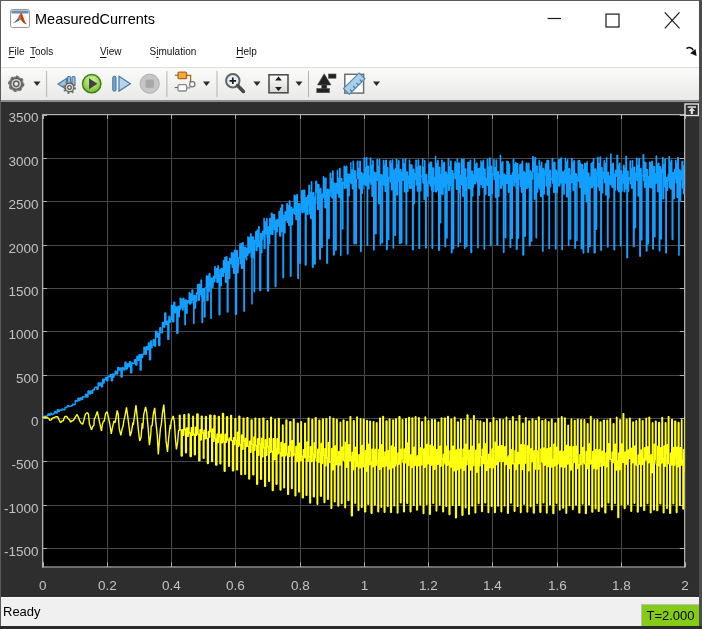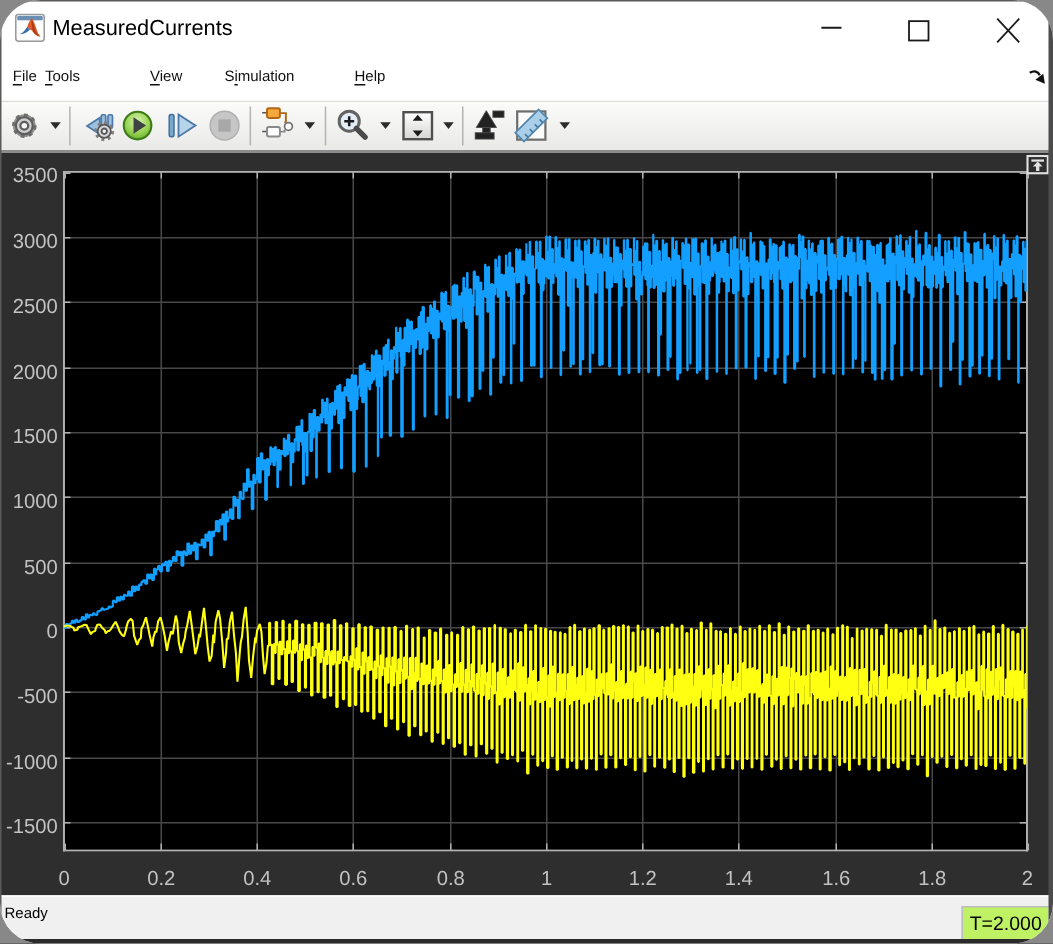--- a/index.html
+++ b/index.html
@@ -1,16 +1,16 @@
 <!DOCTYPE html>
 <html><head><meta charset="utf-8">
 <style>
 html,body{margin:0;padding:0;background:#888;}
 #win{position:relative;width:702px;height:629px;background:#fff;overflow:hidden;
-  font-family:"Liberation Sans",sans-serif;border-radius:27px;}
+  font-family:"Liberation Sans",sans-serif;}
 .abs{position:absolute;}
 #menubar span{position:absolute;top:0;font-size:10px;color:#101010;}
 #menubar u{text-decoration-thickness:1px;text-underline-offset:2px;}
 </style></head>
 <body>
 <div id="win">
 
   <svg class="abs" style="left:10px;top:9px" width="20" height="19" viewBox="0 0 20 19">
     <rect x="0.5" y="0.5" width="19" height="18" rx="2" fill="#f4f4f4" stroke="#9a9a9a"></rect>
     <rect x="1.5" y="1.5" width="17" height="3.2" rx="1" fill="#6b8fb3"></rect>
@@ -250,21 +250,21 @@
       <polyline stroke="#ffff11" stroke-width="1.4" points="42.6,418.1 42.6,417.8 43.9,417.2 45.8,417.2 46.7,417.3 49.0,418.6 49.6,420.4 51.8,419.6 51.8,418.3 53.2,417.8 54.4,417.5 56.1,416.6 57.7,416.7 59.0,419.6 60.6,422.8 61.5,421.4 63.6,420.5 63.7,419.3 64.9,416.5 66.7,416.4 68.1,418.5 69.9,420.2 70.4,422.1 72.3,420.5 72.6,420.9 74.0,419.4 75.3,417.1 77.1,414.5 78.6,417.8 79.7,420.9 81.3,423.3 82.7,424.2 84.2,419.1 84.2,418.4 85.4,414.3 87.3,412.6 88.4,414.0 89.4,423.7 91.5,429.9 92.7,426.6 93.9,425.3 94.3,419.1 95.5,416.8 97.3,411.5 98.5,417.1 99.6,422.6 101.5,431.0 102.3,424.8 103.5,420.9 104.2,421.5 105.5,414.0 107.1,411.6 108.2,416.1 109.8,424.0 111.3,433.9 112.3,428.2 113.3,424.1 114.0,420.9 115.2,422.7 117.2,410.4 118.2,414.3 119.2,428.3 120.8,435.3 122.1,429.1 123.3,425.0 123.7,421.4 124.9,416.3 126.5,407.3 127.8,416.8 129.2,427.8 130.2,436.1 131.6,431.0 132.9,422.6 133.3,424.9 134.4,416.7 136.0,405.2 137.4,419.1 138.4,430.4 139.7,441.0 141.1,437.3 142.2,423.0 142.7,428.7 143.8,414.3 145.6,406.9 146.7,412.3 148.2,428.5 149.4,445.2 150.7,435.2 151.2,425.9 152.1,425.9 153.2,414.7 154.7,407.9 156.0,423.5 157.3,435.4 158.3,454.5 159.8,435.5 160.5,428.1 161.3,424.7 162.4,413.1 163.8,404.6 165.1,421.6 166.0,440.4 167.5,451.9 168.7,437.9 170.2,424.9 170.4,428.8 171.4,420.5 173.2,415.9 174.3,421.3 175.4,438.3 176.4,449.4 177.7,441.5 178.6,430.4 179.4,430.4 179.4,415.2 180.1,415.2 180.1,429.9 181.2,429.9 181.2,456.1 182.2,456.1 182.2,429.6 183.2,429.6 183.2,435.3 183.8,435.3 183.8,414.7 184.7,414.7 184.7,429.7 185.6,429.7 185.6,452.7 186.4,452.7 186.4,427.9 187.3,427.9 187.3,436.2 188.3,436.2 188.3,413.9 189.1,413.9 189.1,432.7 190.1,432.7 190.1,456.5 191.3,456.5 191.3,427.6 191.9,427.6 191.9,435.4 192.8,435.4 192.8,416.2 193.4,416.2 193.4,434.2 194.4,434.2 194.4,454.7 195.3,454.7 195.3,427.1 195.9,427.1 195.9,435.2 196.8,435.2 196.8,413.9 198.1,413.9 198.1,434.0 198.8,434.0 198.8,460.7 199.9,460.7 199.9,429.6 200.4,429.6 200.4,440.1 201.3,440.1 201.3,416.2 202.2,416.2 202.2,433.1 203.3,433.1 203.3,458.4 204.0,458.4 204.0,430.3 204.6,430.3 204.6,438.7 205.5,438.7 205.5,416.5 206.4,416.5 206.4,438.3 207.4,438.3 207.4,463.6 208.3,463.6 208.3,431.4 208.9,431.4 208.9,437.2 209.7,437.2 209.7,415.2 211.0,415.2 211.0,431.9 211.7,431.9 211.7,461.5 212.5,461.5 212.5,429.0 213.1,429.0 213.1,441.4 214.0,441.4 214.0,415.5 215.1,415.5 215.1,438.4 215.7,438.4 215.7,465.1 216.9,465.1 216.9,434.1 217.7,434.1 217.7,442.6 218.4,442.6 218.4,416.4 219.3,416.4 219.3,436.4 220.0,436.4 220.0,463.8 220.8,463.8 220.8,434.2 221.7,434.2 221.7,442.9 222.5,442.9 222.5,413.4 223.5,413.4 223.5,441.5 224.2,441.5 224.2,471.3 225.1,471.3 225.1,434.3 226.0,434.3 226.0,442.2 226.6,442.2 226.6,416.8 227.6,416.8 227.6,440.0 228.6,440.0 228.6,466.2 229.4,466.2 229.4,438.0 230.1,438.0 230.1,440.1 230.7,440.1 230.7,415.5 231.5,415.5 231.5,440.8 232.5,440.8 232.5,470.7 233.6,470.7 233.6,437.6 234.4,437.6 234.4,444.5 234.9,444.5 234.9,418.8 235.8,418.8 235.8,440.1 236.6,440.1 236.6,469.9 237.5,469.9 237.5,432.2 238.3,432.2 238.3,446.3 238.9,446.3 238.9,416.2 239.8,416.2 239.8,444.7 240.8,444.7 240.8,474.5 241.6,474.5 241.6,435.0 242.5,435.0 242.5,449.2 243.1,449.2 243.1,418.2 244.0,418.2 244.0,441.0 244.8,441.0 244.8,474.2 245.5,474.2 245.5,438.2 246.2,438.2 246.2,446.6 246.9,446.6 246.9,417.7 247.9,417.7 247.9,446.4 248.8,446.4 248.8,479.1 249.6,479.1 249.6,441.1 250.5,441.1 250.5,452.2 251.1,452.2 251.1,419.9 252.1,419.9 252.1,444.2 252.8,444.2 252.8,474.8 253.8,474.8 253.8,436.9 254.2,436.9 254.2,450.2 255.0,450.2 255.0,418.3 255.7,418.3 255.7,445.5 256.7,445.5 256.7,484.2 257.6,484.2 257.6,438.8 258.5,438.8 258.5,455.2 259.0,455.2 259.0,418.6 259.8,418.6 259.8,444.3 260.6,444.3 260.6,479.2 261.5,479.2 261.5,438.3 262.1,438.3 262.1,456.9 262.9,456.9 262.9,418.1 263.9,418.1 263.9,447.7 264.7,447.7 264.7,486.3 265.5,486.3 265.5,439.6 266.2,439.6 266.2,455.3 267.0,455.3 267.0,420.6 267.7,420.6 267.7,446.9 268.7,446.9 268.7,481.4 269.4,481.4 269.4,438.4 269.9,438.4 269.9,452.4 270.7,452.4 270.7,417.2 271.4,417.2 271.4,451.2 272.3,451.2 272.3,490.5 273.2,490.5 273.2,438.7 274.0,438.7 274.0,459.5 274.8,459.5 274.8,419.4 275.4,419.4 275.4,448.3 276.1,448.3 276.1,484.2 277.0,484.2 277.0,438.6 277.9,438.6 277.9,453.9 278.4,453.9 278.4,418.4 279.2,418.4 279.2,452.6 280.1,452.6 280.1,490.1 280.9,490.1 280.9,442.4 281.5,442.4 281.5,456.1 282.5,456.1 282.5,425.0 283.1,425.0 283.1,447.7 283.8,447.7 283.8,487.7 284.5,487.7 284.5,443.7 285.3,443.7 285.3,455.7 286.0,455.7 286.0,420.0 286.8,420.0 286.8,453.9 287.7,453.9 287.7,494.4 288.5,494.4 288.5,446.3 289.1,446.3 289.1,456.4 289.8,456.4 289.8,421.7 290.8,421.7 290.8,450.5 291.5,450.5 291.5,488.5 292.2,488.5 292.2,440.6 292.6,440.6 292.6,455.7 293.4,455.7 293.4,419.1 294.1,419.1 294.1,454.0 295.1,454.0 295.1,495.9 295.8,495.9 295.8,446.4 296.6,446.4 296.6,461.6 297.4,461.6 297.4,423.2 298.2,423.2 298.2,450.3 298.7,450.3 298.7,492.1 299.4,492.1 299.4,443.3 300.1,443.3 300.1,460.8 300.9,460.8 300.9,421.6 301.4,421.6 301.4,456.3 302.4,456.3 302.4,497.8 303.3,497.8 303.3,449.6 303.9,449.6 303.9,457.9 304.7,457.9 304.7,423.2 305.4,423.2 305.4,456.0 306.1,456.0 306.1,495.4 306.9,495.4 306.9,442.0 307.4,442.0 307.4,461.2 308.2,461.2 308.2,418.1 308.9,418.1 308.9,456.6 309.8,456.6 309.8,503.1 310.5,503.1 310.5,446.6 311.2,446.6 311.2,461.5 311.9,461.5 311.9,419.5 312.7,419.5 312.7,454.0 313.4,454.0 313.4,496.8 314.3,496.8 314.3,442.8 314.7,442.8 314.7,457.6 315.3,457.6 315.3,417.7 316.1,417.7 316.1,460.5 317.1,460.5 317.1,504.3 317.7,504.3 317.7,449.3 318.5,449.3 318.5,462.4 319.0,462.4 319.0,420.3 319.8,420.3 319.8,452.2 320.5,452.2 320.5,496.2 321.3,496.2 321.3,443.5 321.8,443.5 321.8,463.5 322.5,463.5 322.5,418.9 323.3,418.9 323.3,455.4 324.1,455.4 324.1,502.5 324.8,502.5 324.8,448.6 325.5,448.6 325.5,465.9 326.0,465.9 326.0,418.7 326.8,418.7 326.8,457.7 327.6,457.7 327.6,499.2 328.4,499.2 328.4,442.4 329.0,442.4 329.0,462.3 329.7,462.3 329.7,416.6 330.0,416.6 330.0,461.7 331.1,461.7 331.1,508.4 331.7,508.4 331.7,448.4 332.4,448.4 332.4,469.7 333.1,469.7 333.1,418.5 333.9,418.5 333.9,455.8 334.4,455.8 334.4,501.8 335.1,501.8 335.1,446.0 335.7,446.0 335.7,464.8 336.5,464.8 336.5,419.5 337.2,419.5 337.2,457.3 337.9,457.3 337.9,506.0 338.7,506.0 338.7,451.5 339.3,451.5 339.3,465.1 340.2,465.1 340.2,422.2 340.6,422.2 340.6,456.6 341.4,456.6 341.4,503.5 342.0,503.5 342.0,446.9 342.7,446.9 342.7,459.8 343.2,459.8 343.2,419.9 343.9,419.9 343.9,460.8 344.9,460.8 344.9,507.7 345.4,507.7 345.4,442.2 346.1,442.2 346.1,467.2 346.7,467.2 346.7,421.4 347.6,421.4 347.6,457.5 348.0,457.5 348.0,500.5 348.8,500.5 348.8,444.8 349.5,444.8 349.5,460.9 350.1,460.9 350.1,416.6 350.7,416.6 350.7,456.5 351.4,456.5 351.4,515.7 352.3,515.7 352.3,452.2 352.9,452.2 352.9,469.7 353.4,469.7 353.4,420.8 354.2,420.8 354.2,460.4 354.9,460.4 354.9,503.2 355.5,503.2 355.5,447.3 356.0,447.3 356.0,466.5 356.8,466.5 356.8,416.9 357.3,416.9 357.3,463.2 358.2,463.2 358.2,510.4 358.8,510.4 358.8,454.7 359.6,454.7 359.6,467.9 360.3,467.9 360.3,418.7 360.8,418.7 360.8,456.4 361.5,456.4 361.5,507.4 362.1,507.4 362.1,445.4 362.6,445.4 362.6,466.7 363.4,466.7 363.4,419.2 364.1,419.2 364.1,464.8 364.7,464.8 364.7,511.9 365.6,511.9 365.6,450.4 366.1,450.4 366.1,471.2 366.7,471.2 366.7,420.5 367.4,420.5 367.4,461.4 367.9,461.4 367.9,504.2 368.6,504.2 368.6,444.3 369.2,444.3 369.2,464.7 369.8,464.7 369.8,421.2 370.4,421.2 370.4,461.7 371.1,461.7 371.1,513.2 372.0,513.2 372.0,449.2 372.5,449.2 372.5,466.8 373.3,466.8 373.3,421.6 373.8,421.6 373.8,458.7 374.5,458.7 374.5,505.1 375.2,505.1 375.2,449.5 375.7,449.5 375.7,465.2 376.4,465.2 376.4,422.6 377.0,422.6 377.0,460.8 377.9,460.8 377.9,511.7 378.6,511.7 378.6,449.4 379.0,449.4 379.0,469.4 379.7,469.4 379.7,418.1 380.3,418.1 380.3,459.3 381.1,459.3 381.1,507.3 381.5,507.3 381.5,444.7 382.3,444.7 382.3,466.8 382.8,466.8 382.8,416.5 383.4,416.5 383.4,456.7 384.2,456.7 384.2,512.2 384.9,512.2 384.9,451.9 385.5,451.9 385.5,466.0 386.1,466.0 386.1,420.9 387.0,420.9 387.0,460.0 387.4,460.0 387.4,506.3 388.1,506.3 388.1,450.8 388.6,450.8 388.6,469.0 389.3,469.0 389.3,419.0 389.9,419.0 389.9,462.0 390.6,462.0 390.6,512.4 391.4,512.4 391.4,445.9 392.0,445.9 392.0,467.8 392.8,467.8 392.8,419.9 393.4,419.9 393.4,459.4 394.0,459.4 394.0,505.8 394.6,505.8 394.6,447.3 395.1,447.3 395.1,466.1 395.6,466.1 395.6,418.9 396.4,418.9 396.4,463.1 397.3,463.1 397.3,513.1 397.9,513.1 397.9,453.0 398.4,453.0 398.4,464.2 399.0,464.2 399.0,416.8 399.9,416.8 399.9,460.5 400.4,460.5 400.4,502.9 401.1,502.9 401.1,449.3 401.7,449.3 401.7,458.9 402.2,458.9 402.2,419.8 402.8,419.8 402.8,462.2 403.6,462.2 403.6,511.8 404.3,511.8 404.3,448.9 405.1,448.9 405.1,462.9 405.7,462.9 405.7,418.8 406.4,418.8 406.4,457.7 406.8,457.7 406.8,503.4 407.6,503.4 407.6,442.9 408.2,442.9 408.2,465.6 408.7,465.6 408.7,417.4 409.5,417.4 409.5,459.9 410.2,459.9 410.2,511.7 410.9,511.7 410.9,454.7 411.4,454.7 411.4,467.6 412.0,467.6 412.0,418.0 412.8,418.0 412.8,462.4 413.4,462.4 413.4,505.4 414.1,505.4 414.1,447.3 414.6,447.3 414.6,465.5 415.3,465.5 415.3,416.8 415.9,416.8 415.9,458.1 416.7,458.1 416.7,510.0 417.4,510.0 417.4,455.8 417.9,455.8 417.9,465.7 418.6,465.7 418.6,417.7 419.2,417.7 419.2,453.4 419.9,453.4 419.9,504.8 420.6,504.8 420.6,447.7 421.1,447.7 421.1,465.1 421.7,465.1 421.7,421.7 422.4,421.7 422.4,453.6 423.2,453.6 423.2,513.5 423.8,513.5 423.8,448.9 424.4,448.9 424.4,467.3 425.1,467.3 425.1,417.0 425.6,417.0 425.6,454.4 426.4,454.4 426.4,504.6 426.9,504.6 426.9,444.4 427.5,444.4 427.5,463.9 428.2,463.9 428.2,420.7 428.8,420.7 428.8,456.7 429.6,456.7 429.6,514.3 430.3,514.3 430.3,445.1 431.0,445.1 431.0,465.2 431.6,465.2 431.6,419.4 432.3,419.4 432.3,458.8 432.9,458.8 432.9,503.4 433.6,503.4 433.6,446.5 434.0,446.5 434.0,469.4 434.7,469.4 434.7,419.8 435.4,419.8 435.4,465.0 436.2,465.0 436.2,511.1 436.7,511.1 436.7,449.4 437.5,449.4 437.5,464.2 438.1,464.2 438.1,422.1 438.7,422.1 438.7,458.1 439.4,458.1 439.4,505.1 440.0,505.1 440.0,446.3 440.5,446.3 440.5,466.2 441.2,466.2 441.2,418.0 441.8,418.0 441.8,458.7 442.8,458.7 442.8,511.8 443.5,511.8 443.5,454.1 443.9,454.1 443.9,463.0 444.4,463.0 444.4,418.3 445.4,418.3 445.4,465.1 445.9,465.1 445.9,506.3 446.6,506.3 446.6,446.2 447.1,446.2 447.1,465.3 447.7,465.3 447.7,416.4 448.3,416.4 448.3,462.1 449.1,462.1 449.1,514.6 449.9,514.6 449.9,450.7 450.5,450.7 450.5,467.2 451.0,467.2 451.0,419.1 451.7,419.1 451.7,455.5 452.3,455.5 452.3,505.3 453.0,505.3 453.0,446.3 453.6,446.3 453.6,470.7 454.4,470.7 454.4,417.2 455.0,417.2 455.0,460.4 455.6,460.4 455.6,517.8 456.4,517.8 456.4,449.9 456.9,449.9 456.9,469.7 457.6,469.7 457.6,422.0 458.3,422.0 458.3,460.3 458.8,460.3 458.8,505.4 459.6,505.4 459.6,449.2 459.9,449.2 459.9,468.4 460.6,468.4 460.6,419.2 461.3,419.2 461.3,457.7 462.0,457.7 462.0,515.2 462.9,515.2 462.9,449.3 463.4,449.3 463.4,470.4 464.1,470.4 464.1,420.1 464.7,420.1 464.7,457.6 465.4,457.6 465.4,507.9 465.9,507.9 465.9,444.2 466.6,444.2 466.6,464.9 467.1,464.9 467.1,415.0 467.9,415.0 467.9,459.6 468.7,459.6 468.7,514.3 469.3,514.3 469.3,450.3 469.9,450.3 469.9,470.0 470.7,470.0 470.7,419.9 471.1,419.9 471.1,458.4 471.9,458.4 471.9,506.1 472.5,506.1 472.5,446.1 473.0,446.1 473.0,465.8 473.6,465.8 473.6,415.6 474.2,415.6 474.2,459.4 475.1,459.4 475.1,512.9 475.7,512.9 475.7,450.2 476.4,450.2 476.4,472.2 477.1,472.2 477.1,420.6 477.8,420.6 477.8,455.9 478.3,455.9 478.3,503.5 479.0,503.5 479.0,443.9 479.6,443.9 479.6,465.9 480.1,465.9 480.1,420.9 480.6,420.9 480.6,456.7 481.7,456.7 481.7,511.6 482.4,511.6 482.4,449.1 482.8,449.1 482.8,463.8 483.4,463.8 483.4,422.5 484.2,422.5 484.2,457.2 484.8,457.2 484.8,502.9 485.5,502.9 485.5,443.6 486.0,443.6 486.0,470.4 486.7,470.4 486.7,418.9 487.2,418.9 487.2,460.4 488.1,460.4 488.1,512.5 488.7,512.5 488.7,454.3 489.4,454.3 489.4,467.5 490.0,467.5 490.0,422.6 490.6,422.6 490.6,458.4 491.3,458.4 491.3,506.3 492.1,506.3 492.1,449.0 492.4,449.0 492.4,467.9 493.2,467.9 493.2,417.7 493.8,417.7 493.8,461.0 494.6,461.0 494.6,512.5 495.3,512.5 495.3,442.1 495.8,442.1 495.8,464.8 496.4,464.8 496.4,420.7 497.1,420.7 497.1,455.9 497.8,455.9 497.8,506.0 498.4,506.0 498.4,446.2 499.0,446.2 499.0,461.6 499.7,461.6 499.7,419.0 500.2,419.0 500.2,460.0 501.1,460.0 501.1,511.7 501.6,511.7 501.6,445.6 502.4,445.6 502.4,461.6 503.0,461.6 503.0,419.8 503.4,419.8 503.4,455.4 504.4,455.4 504.4,505.9 504.8,505.9 504.8,446.8 505.5,446.8 505.5,464.5 506.2,464.5 506.2,417.2 506.7,417.2 506.7,457.7 507.6,457.7 507.6,513.2 508.3,513.2 508.3,456.0 508.9,456.0 508.9,468.5 509.4,468.5 509.4,420.6 510.2,420.6 510.2,450.9 510.6,450.9 510.6,503.1 511.3,503.1 511.3,449.7 512.0,449.7 512.0,463.8 512.6,463.8 512.6,416.8 513.2,416.8 513.2,463.8 514.2,463.8 514.2,511.2 514.9,511.2 514.9,450.8 515.4,450.8 515.4,469.5 515.9,469.5 515.9,421.3 516.7,421.3 516.7,454.9 517.3,454.9 517.3,506.4 517.9,506.4 517.9,452.5 518.5,452.5 518.5,463.7 519.1,463.7 519.1,415.6 519.8,415.6 519.8,462.1 520.5,462.1 520.5,512.6 521.1,512.6 521.1,444.7 521.8,444.7 521.8,469.5 522.5,469.5 522.5,423.2 523.2,423.2 523.2,453.7 523.8,453.7 523.8,504.2 524.4,504.2 524.4,445.0 524.9,445.0 524.9,463.4 525.5,463.4 525.5,417.7 526.1,417.7 526.1,452.0 527.0,452.0 527.0,512.1 527.6,512.1 527.6,445.7 528.4,445.7 528.4,470.9 528.8,470.9 528.8,421.0 529.6,421.0 529.6,452.8 530.3,452.8 530.3,506.5 530.9,506.5 530.9,448.7 531.5,448.7 531.5,461.5 532.1,461.5 532.1,419.0 532.8,419.0 532.8,461.9 533.4,461.9 533.4,513.0 534.2,513.0 534.2,450.8 534.7,450.8 534.7,469.2 535.4,469.2 535.4,420.5 536.3,420.5 536.3,456.6 536.9,456.6 536.9,503.6 537.5,503.6 537.5,450.8 537.9,450.8 537.9,469.2 538.5,469.2 538.5,416.9 539.2,416.9 539.2,465.3 539.9,465.3 539.9,512.2 540.8,512.2 540.8,448.9 541.3,448.9 541.3,461.5 541.9,461.5 541.9,420.6 542.7,420.6 542.7,463.1 543.1,463.1 543.1,502.9 543.8,502.9 543.8,448.1 544.6,448.1 544.6,465.3 545.1,465.3 545.1,419.8 545.8,419.8 545.8,458.0 546.5,458.0 546.5,513.0 547.1,513.0 547.1,448.8 547.9,448.8 547.9,466.6 548.5,466.6 548.5,421.7 549.0,421.7 549.0,461.7 549.7,461.7 549.7,504.8 550.3,504.8 550.3,447.7 550.9,447.7 550.9,467.0 551.5,467.0 551.5,419.1 552.1,419.1 552.1,459.1 552.9,459.1 552.9,513.6 553.8,513.6 553.8,444.3 554.3,444.3 554.3,465.8 555.0,465.8 555.0,422.9 555.6,422.9 555.6,456.9 556.2,456.9 556.2,503.3 556.9,503.3 556.9,447.3 557.4,447.3 557.4,464.1 558.0,464.1 558.0,418.5 558.7,418.5 558.7,459.7 559.5,459.7 559.5,510.1 560.0,510.1 560.0,451.2 560.7,451.2 560.7,466.7 561.5,466.7 561.5,416.8 562.1,416.8 562.1,454.3 562.8,454.3 562.8,508.1 563.5,508.1 563.5,451.4 563.9,451.4 563.9,467.2 564.6,467.2 564.6,417.9 565.2,417.9 565.2,461.8 566.0,461.8 566.0,513.3 566.6,513.3 566.6,445.3 567.2,445.3 567.2,464.0 567.9,464.0 567.9,425.3 568.4,425.3 568.4,458.2 569.2,458.2 569.2,505.5 569.7,505.5 569.7,446.6 570.3,446.6 570.3,470.1 571.2,470.1 571.2,419.0 571.6,419.0 571.6,464.2 572.6,464.2 572.6,509.6 573.1,509.6 573.1,446.6 573.9,446.6 573.9,462.6 574.4,462.6 574.4,420.4 575.1,420.4 575.1,457.6 575.6,457.6 575.6,505.0 576.3,505.0 576.3,446.1 576.9,446.1 576.9,468.6 577.5,468.6 577.5,419.2 578.1,419.2 578.1,464.8 578.9,464.8 578.9,512.9 579.8,512.9 579.8,454.6 580.2,454.6 580.2,464.7 580.8,464.7 580.8,419.6 581.5,419.6 581.5,455.1 582.3,455.1 582.3,504.0 582.9,504.0 582.9,447.5 583.4,447.5 583.4,462.7 584.1,462.7 584.1,419.8 584.7,419.8 584.7,464.0 585.5,464.0 585.5,513.6 586.3,513.6 586.3,451.4 586.6,451.4 586.6,468.7 587.3,468.7 587.3,423.8 588.0,423.8 588.0,455.4 588.7,455.4 588.7,504.9 589.3,504.9 589.3,443.8 589.7,443.8 589.7,464.0 590.5,464.0 590.5,416.5 591.1,416.5 591.1,460.1 591.9,460.1 591.9,512.0 592.7,512.0 592.7,451.4 593.2,451.4 593.2,468.5 594.0,468.5 594.0,419.7 594.5,419.7 594.5,455.2 595.3,455.2 595.3,508.7 595.9,508.7 595.9,449.4 596.4,449.4 596.4,469.1 597.0,469.1 597.0,419.7 597.7,419.7 597.7,457.8 598.3,457.8 598.3,511.4 599.1,511.4 599.1,449.8 599.7,449.8 599.7,466.5 600.2,466.5 600.2,422.0 600.9,422.0 600.9,462.3 601.7,462.3 601.7,507.0 602.3,507.0 602.3,451.3 602.7,451.3 602.7,465.5 603.5,465.5 603.5,420.3 604.3,420.3 604.3,462.2 604.9,462.2 604.9,512.8 605.8,512.8 605.8,452.9 606.2,452.9 606.2,466.8 606.9,466.8 606.9,420.1 607.6,420.1 607.6,464.4 608.1,464.4 608.1,502.8 608.8,502.8 608.8,443.7 609.3,443.7 609.3,459.0 610.0,459.0 610.0,418.8 610.5,418.8 610.5,459.8 611.5,459.8 611.5,509.8 612.2,509.8 612.2,451.9 612.7,451.9 612.7,462.9 613.2,462.9 613.2,423.7 613.9,423.7 613.9,460.1 614.7,460.1 614.7,503.5 615.2,503.5 615.2,444.1 615.9,444.1 615.9,470.0 616.5,470.0 616.5,417.2 617.0,417.2 617.0,461.0 617.9,461.0 617.9,517.5 618.7,517.5 618.7,453.0 619.2,453.0 619.2,469.7 619.8,469.7 619.8,419.8 620.4,419.8 620.4,460.5 621.2,460.5 621.2,504.7 621.7,504.7 621.7,443.9 622.2,443.9 622.2,462.3 623.1,462.3 623.1,413.6 623.7,413.6 623.7,462.6 624.3,462.6 624.3,508.5 625.1,508.5 625.1,451.9 625.7,451.9 625.7,464.2 626.3,464.2 626.3,419.3 627.0,419.3 627.0,454.5 627.6,454.5 627.6,504.4 628.2,504.4 628.2,450.0 628.9,450.0 628.9,458.8 629.5,458.8 629.5,418.3 630.2,418.3 630.2,456.0 630.9,456.0 630.9,511.3 631.6,511.3 631.6,448.2 632.3,448.2 632.3,462.7 632.8,462.7 632.8,421.9 633.4,421.9 633.4,456.3 634.1,456.3 634.1,503.3 634.8,503.3 634.8,446.0 635.3,446.0 635.3,464.9 636.0,464.9 636.0,420.8 636.5,420.8 636.5,465.2 637.4,465.2 637.4,512.1 638.2,512.1 638.2,454.9 638.6,454.9 638.6,464.4 639.3,464.4 639.3,418.8 639.9,418.8 639.9,456.9 640.6,456.9 640.6,506.2 641.2,506.2 641.2,450.0 641.8,450.0 641.8,464.5 642.4,464.5 642.4,420.6 643.0,420.6 643.0,459.0 643.8,459.0 643.8,510.4 644.6,510.4 644.6,447.7 645.1,447.7 645.1,460.1 646.0,460.1 646.0,418.3 646.5,418.3 646.5,458.0 647.2,458.0 647.2,503.5 647.8,503.5 647.8,446.7 648.3,446.7 648.3,462.9 649.0,462.9 649.0,417.3 649.6,417.3 649.6,458.7 650.4,458.7 650.4,512.7 651.0,512.7 651.0,454.8 651.7,454.8 651.7,472.8 652.3,472.8 652.3,422.8 652.8,422.8 652.8,461.6 653.6,461.6 653.6,509.9 654.3,509.9 654.3,444.1 654.7,444.1 654.7,459.8 655.5,459.8 655.5,421.1 656.1,421.1 656.1,464.1 656.8,464.1 656.8,510.6 657.7,510.6 657.7,446.2 658.3,446.2 658.3,465.7 658.7,465.7 658.7,422.4 659.5,422.4 659.5,460.4 659.9,460.4 659.9,503.7 660.7,503.7 660.7,447.8 661.3,447.8 661.3,463.1 661.9,463.1 661.9,417.4 662.5,417.4 662.5,458.7 663.3,458.7 663.3,512.7 664.0,512.7 664.0,446.0 664.7,446.0 664.7,466.2 665.3,466.2 665.3,422.6 665.9,422.6 665.9,453.0 666.8,453.0 666.8,508.5 667.2,508.5 667.2,444.8 667.8,444.8 667.8,463.4 668.3,463.4 668.3,416.6 668.9,416.6 668.9,464.0 669.7,464.0 669.7,513.2 670.6,513.2 670.6,452.9 671.1,452.9 671.1,465.0 671.7,465.0 671.7,419.4 672.4,419.4 672.4,457.3 673.0,457.3 673.0,503.8 673.7,503.8 673.7,447.4 674.3,447.4 674.3,465.3 674.8,465.3 674.8,421.1 675.7,421.1 675.7,457.8 676.3,457.8 676.3,512.5 677.0,512.5 677.0,447.3 677.6,447.3 677.6,466.8 678.2,466.8 678.2,422.5 679.0,422.5 679.0,456.8 679.5,456.8 679.5,505.2 680.2,505.2 680.2,447.7 680.7,447.7 680.7,465.2 681.5,465.2 681.5,419.7 681.9,419.7 681.9,460.1 682.9,460.1 682.9,509.1 683.5,509.1 683.5,449.4 684.0,449.4 684.0,471.8 684.6,471.8 684.6,417.7 685.3,417.7"></polyline>
     </g>
     <g>
       <rect x="685" y="104" width="13.5" height="11.5" fill="#2e2e2e" stroke="#e2e2e2" stroke-width="1.4"></rect>
       <rect x="687.6" y="106.3" width="8.4" height="1.5" fill="#e2e2e2"></rect>
       <path d="M691.8 107.6 L695 111 L692.9 111 L692.9 114 L690.7 114 L690.7 111 L688.6 111 Z" fill="#e2e2e2"></path>
     </g>
   </svg>
 
   <div class="abs" style="left:0;top:597px;width:702px;height:29px;background:#f0f0f0;border-top:1.5px solid #fdfdfd;box-sizing:border-box;"></div>
-  <div class="abs" style="left:3px;top:604px;font-size:10px;color:#000;">Ready</div>
-  <div class="abs" style="left:641px;top:603.5px;width:57px;height:21px;border:1px solid #bdbdbd;border-right-color:#fff;border-bottom-color:#fff;background:#bef264;
+  <div class="abs" style="left:3px;top:604px;font-size:13px;color:#000;">Ready</div>
+  <div class="abs" style="left:641px;top:603.5px;width:57px;height:21px;border:1px solid #bdbdbd;border-right-color:#fff;border-bottom-color:#fff;background:#84cc16;
      font-size:13px;color:#000;text-align:center;line-height:21px;">T=2.000</div>
 
   <div class="abs" style="left:0;top:0;width:702px;height:1px;background:#5a5a5a;"></div>
   <div class="abs" style="left:0;top:0;width:1.2px;height:629px;background:#5a5a5a;"></div>
   <div class="abs" style="left:698.5px;top:0;width:3.5px;height:629px;background:#4c4c4c;"></div>
   <div class="abs" style="left:0;top:625.5px;width:702px;height:3.5px;background:#2a2a2a;"></div>
 </div>
 
 </body></html>

